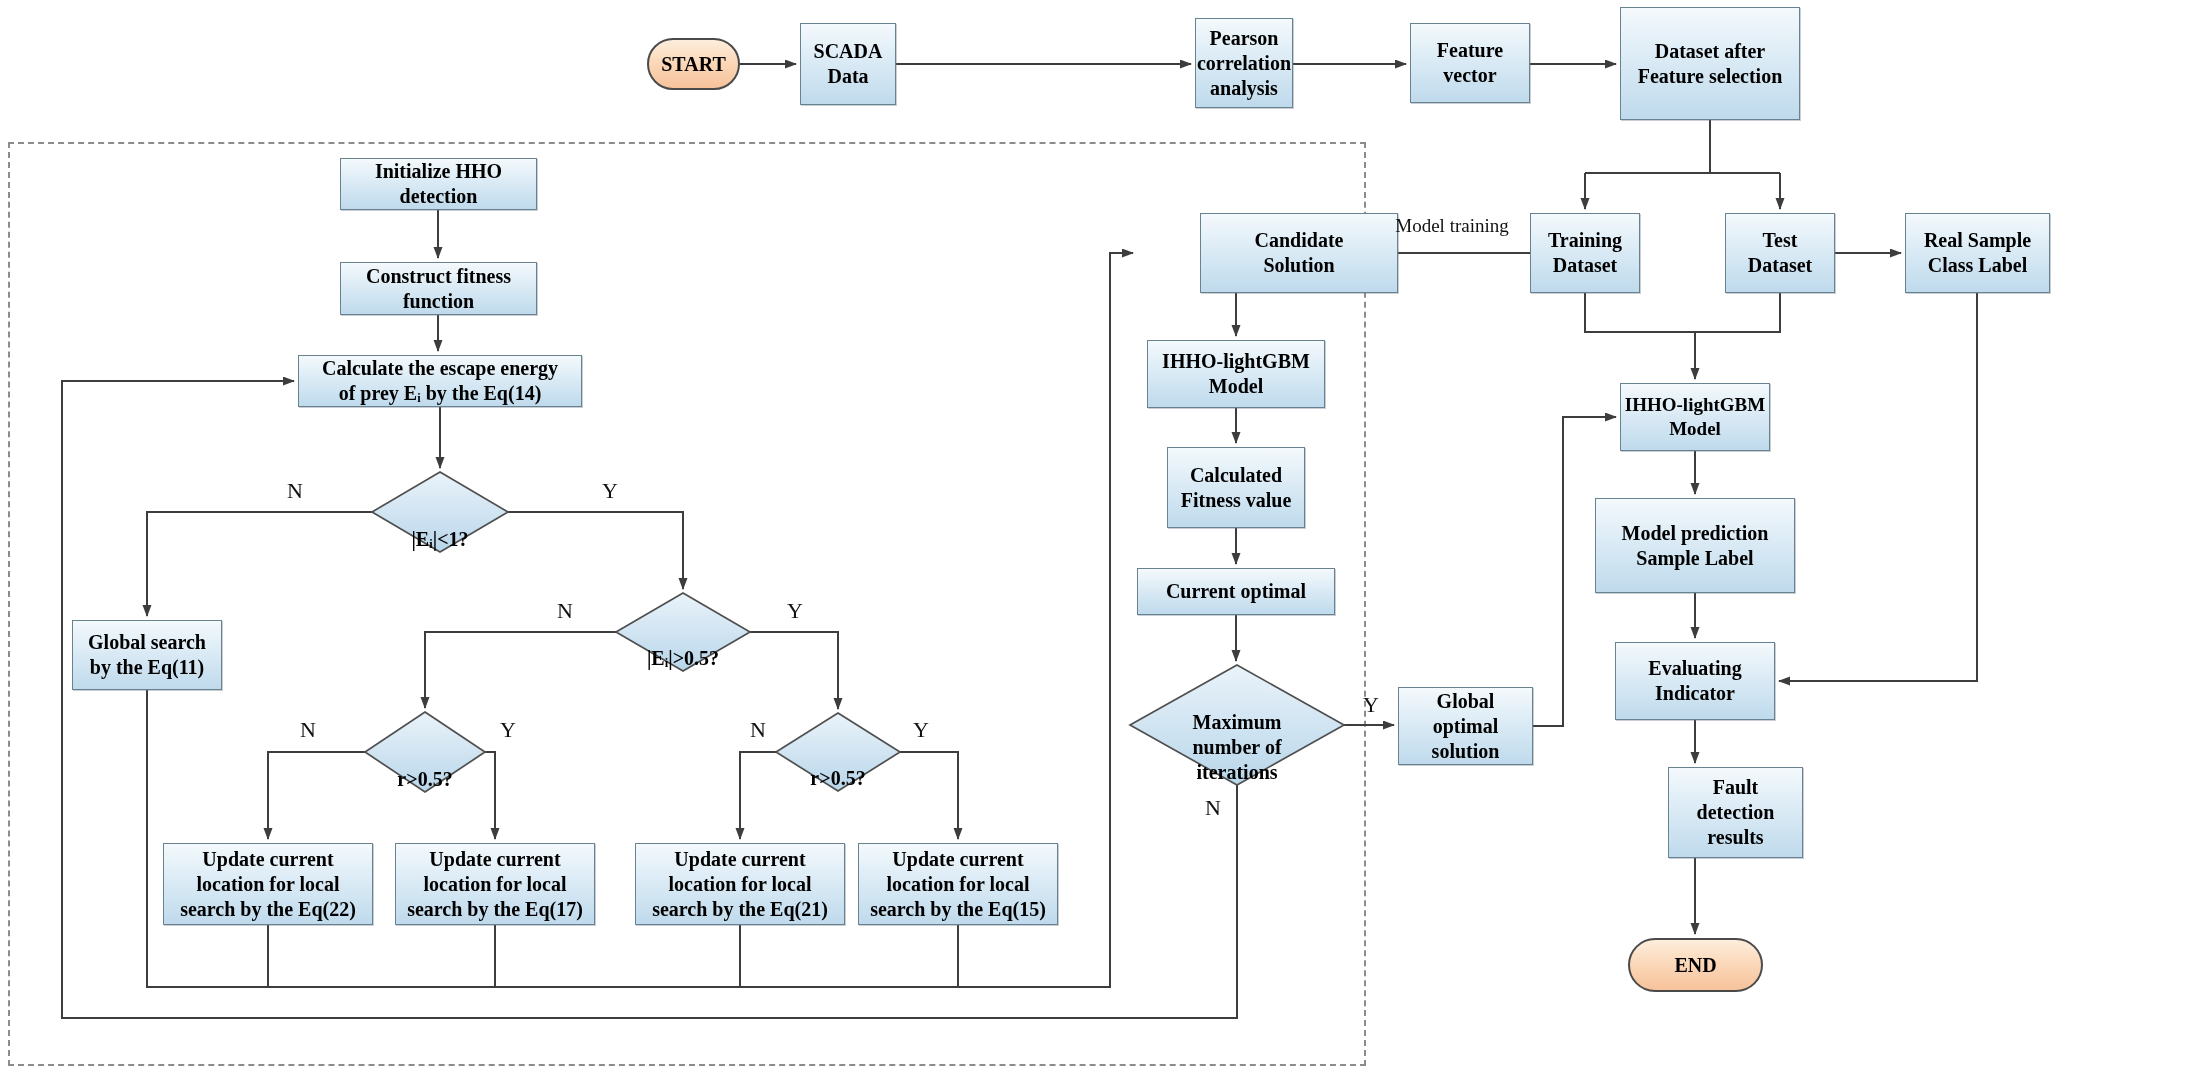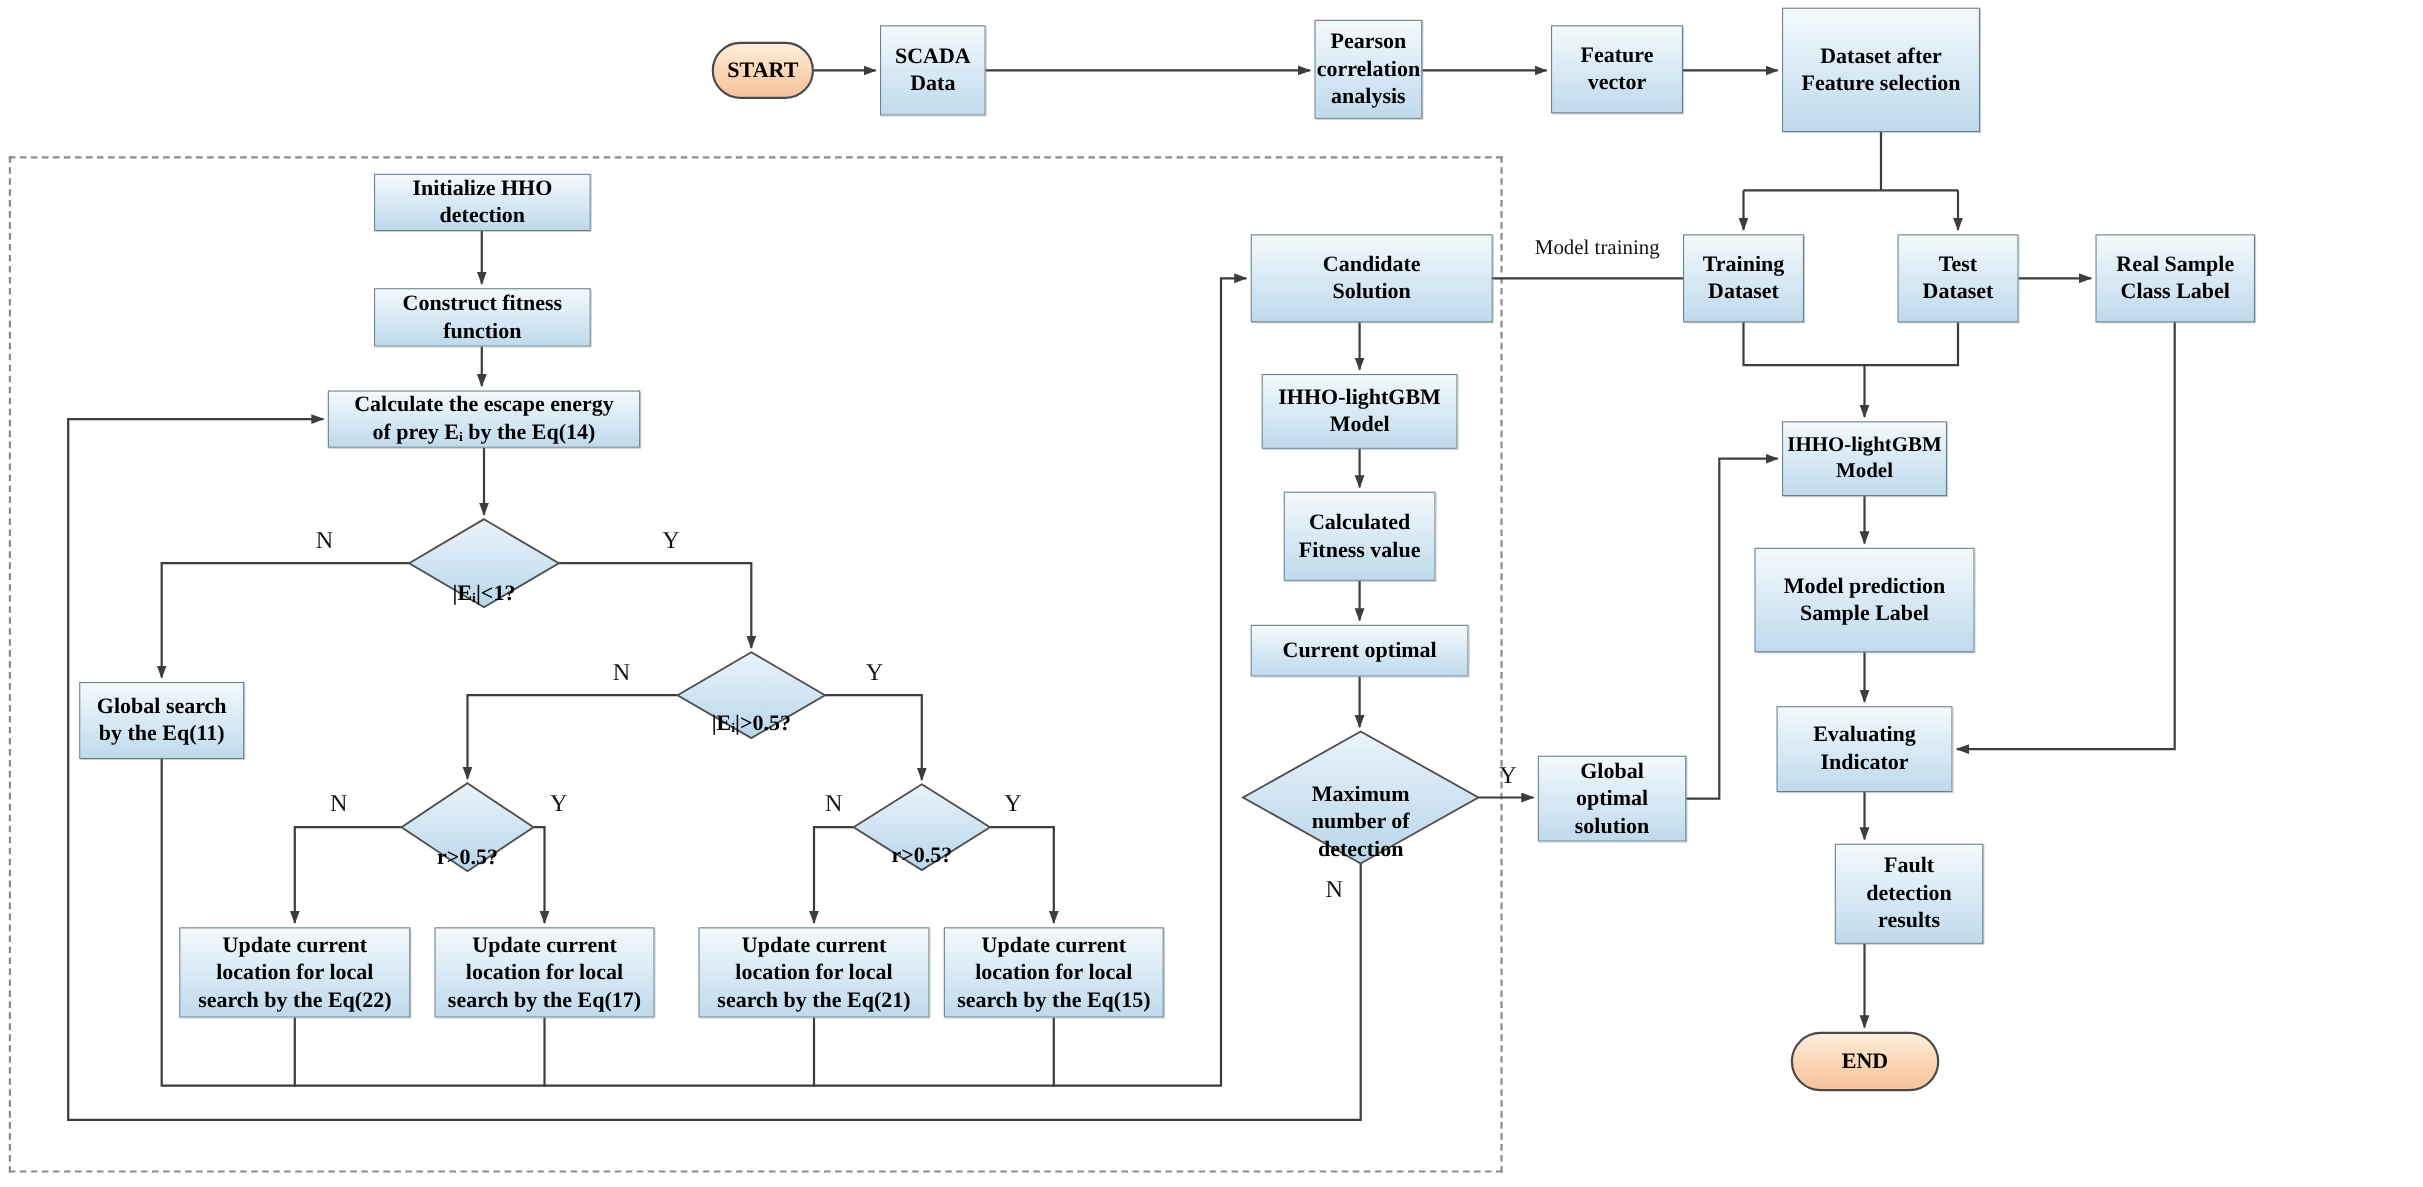--- a/index.html
+++ b/index.html
@@ -189,24 +189,24 @@
   </div>
   <div class="diamond-overlay" style="left:365px;top:712px;width:120px;height:80px">
     <span class="lbl">r&gt;0.5?</span>
   </div>
   <div class="diamond-overlay" style="left:776px;top:713px;width:124px;height:78px">
     <span class="lbl">r&gt;0.5?</span>
   </div>
   <div class="diamond-overlay" style="left:1140px;top:665px;width:194px;height:120px">
     <span class="lbl">Maximum
 number of
-detection</span>
-  </div>
-
-  <div class="node box" style="left:1137px;top:213px;width:220px;height:80px">
+iterations</span>
+  </div>
+
+  <div class="node box" style="left:1200px;top:213px;width:198px;height:80px">
     <span class="lbl">Candidate
 Solution</span>
   </div>
   <div class="node box" style="left:1147px;top:340px;width:178px;height:68px">
     <span class="lbl">IHHO-lightGBM
 Model</span>
   </div>
   <div class="node box" style="left:1167px;top:447px;width:138px;height:81px">
     <span class="lbl">Calculated
 Fitness value</span>

